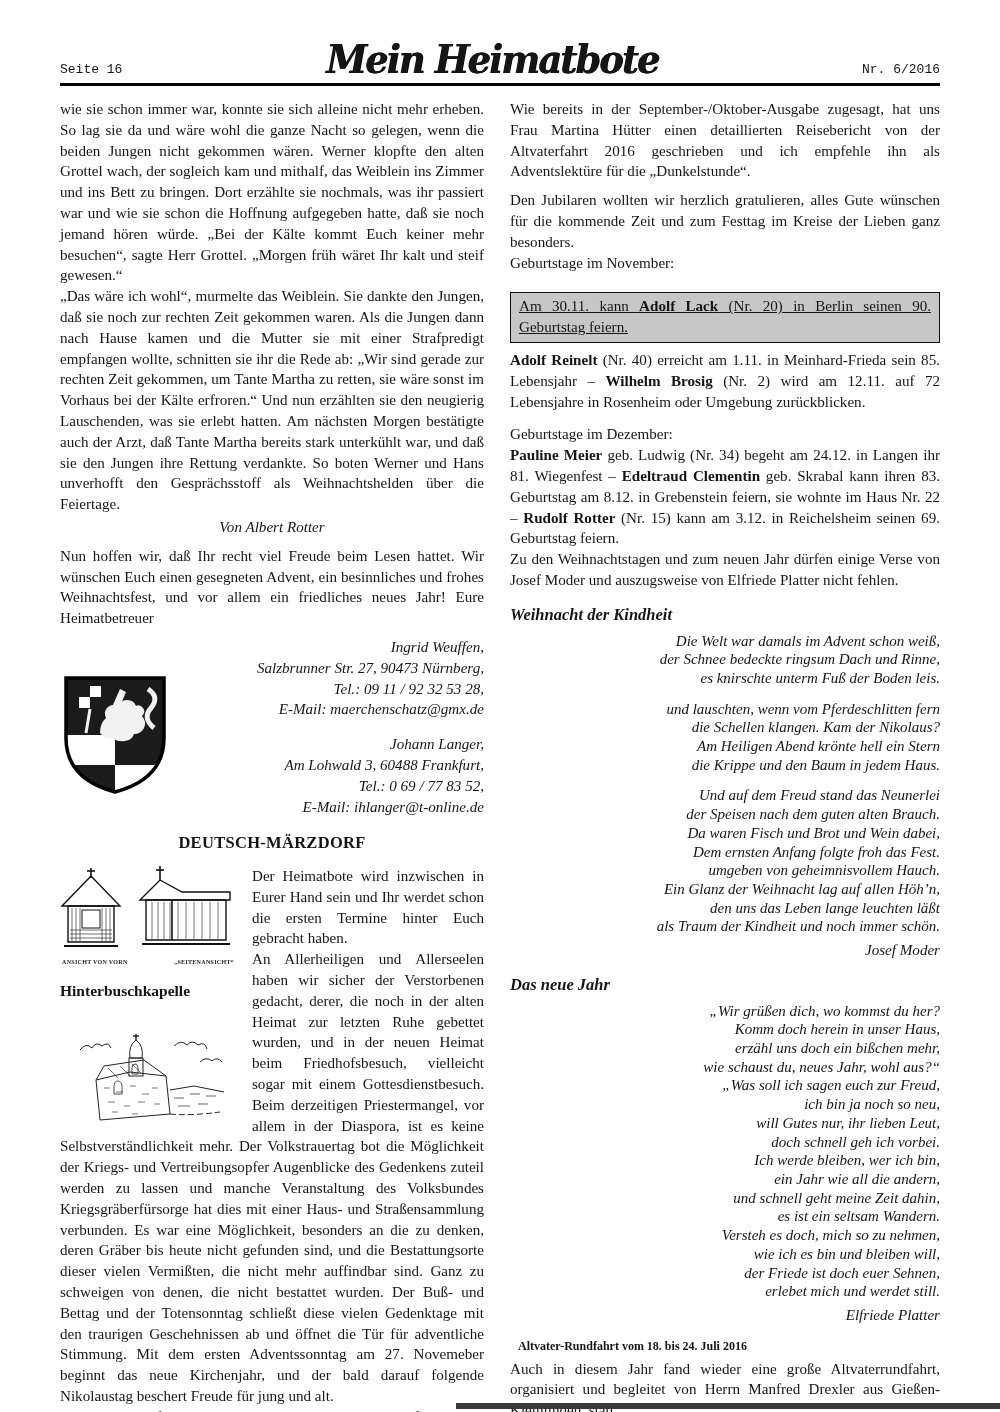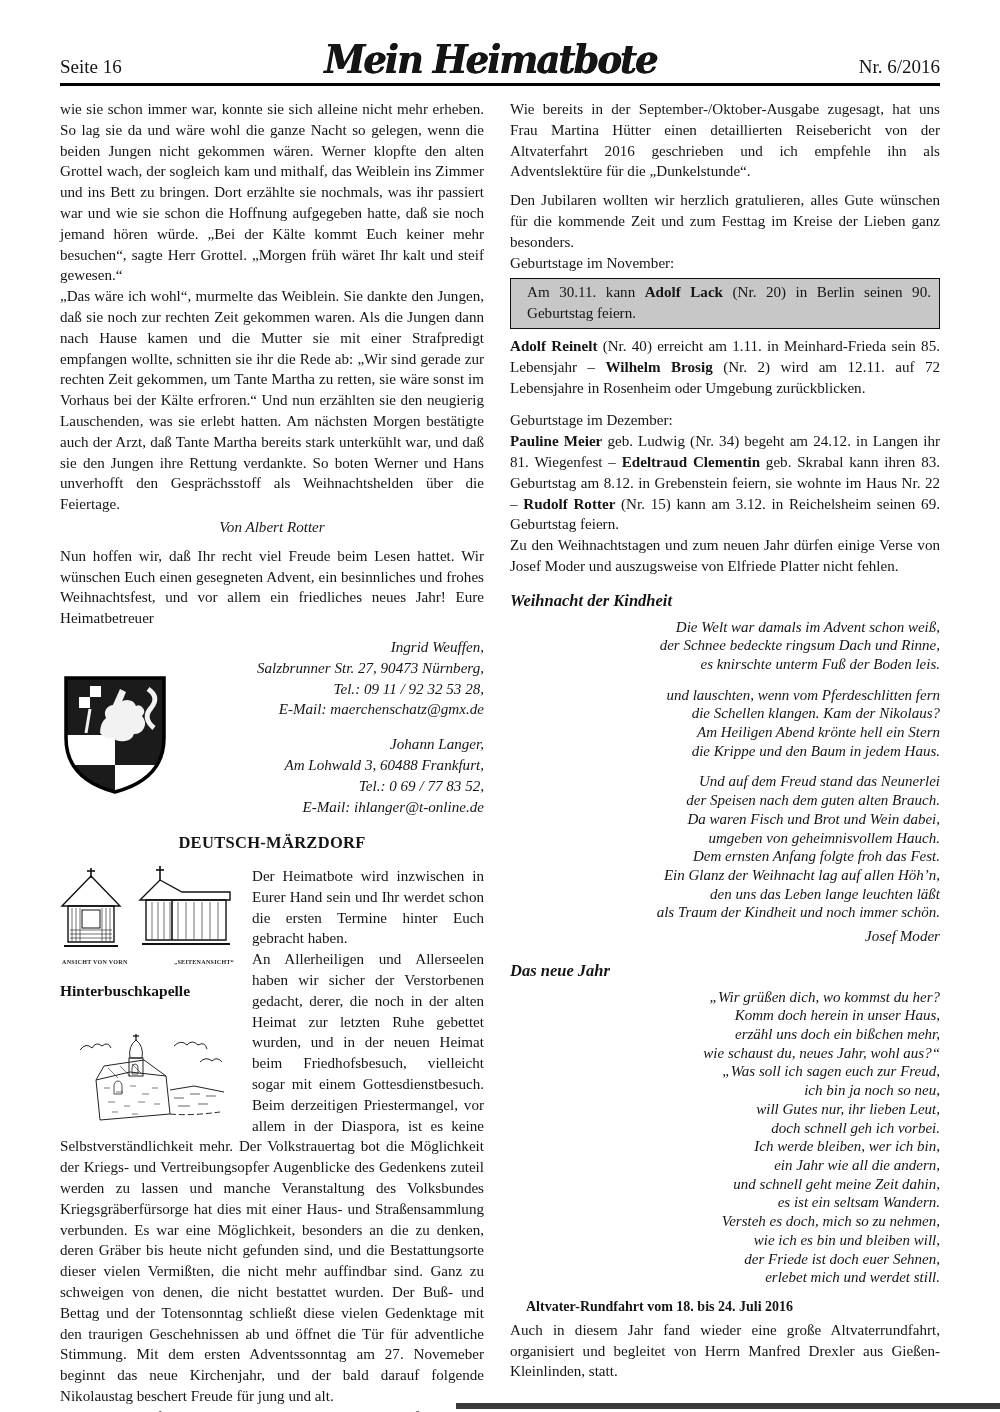--- a/index.html
+++ b/index.html
@@ -1,21 +1,21 @@
 <!DOCTYPE html>
 <html><head>
 <meta charset="utf-8">
 <style>
   html,body{margin:0;padding:0;background:#ffffff;}
   body{width:1000px;height:1412px;position:relative;overflow:hidden;
        font-family:"Liberation Serif","DejaVu Serif",serif;color:#151515;}
   .page{padding:34px 60px 0 60px;}
   
   .hdr{display:flex;align-items:flex-end;justify-content:space-between;height:44px;}
-  .hdr-side{font-size:19px;line-height:1;padding-bottom:2px;}
+  .hdr-side{font-size:13px;line-height:1;padding-bottom:2px;font-family:Liberation Mono, monospace;}
   .masthead{font-family:"DejaVu Serif",serif;font-weight:bold;font-style:italic;
             font-size:37px;letter-spacing:-2px;line-height:1;transform:scaleY(1.04);
             text-shadow:0.6px 0 0 #000;}
   .hdr-rule{border-top:3.5px solid #000;margin-top:5px;}
   
   .cols{display:flex;gap:26px;margin-top:13px;}
   .col{width:424px;font-size:15.1px;line-height:20.8px;text-align:justify;}
   .col.right{width:430px;}
   p{margin:0;}
   .sp8{margin-top:8px;}
@@ -28,26 +28,26 @@
   .contact-group + .contact-group{margin-top:14px;}
   
   .section-h{font-weight:bold;text-align:center;font-size:16.5px;margin:16px 0 12px 0;letter-spacing:0.3px;}
   .mz-rail{float:left;width:180px;margin-right:12px;}
   .cap-row{display:flex;justify-content:space-between;padding:0 6px 0 2px;}
   .tiny-cap{font-size:6px;letter-spacing:0.3px;font-weight:bold;color:#222;}
   .chapel-label{font-weight:bold;font-size:15.5px;margin-top:8px;text-align:left;}
   .church{margin:26px 0 0 14px;}
   
   .bold-h{font-weight:normal;}
-  .gray-box{background:#c7c7c7;border:1.6px solid #111;padding:3px 8px 4px 16px;margin:5px 0 7px 0;}
+  .gray-box{background:#c7c7c7;border:1.6px solid #111;padding:3px 8px 4px 8px;margin:19px 0 7px 0;text-decoration:underline;}
   .poem-title{font-weight:bold;font-style:italic;font-size:16.5px;margin:14px 0 6px 0;text-align:left;}
   .poem{font-style:italic;font-size:15px;line-height:18.7px;text-align:right;}
   .poem .stanza + .stanza{margin-top:12px;}
   .poem-author{text-align:right;font-style:italic;margin-top:4px;}
-  .trip-h{font-weight:bold;font-size:14px;margin:10px 0 2px 16px;text-align:left;}
+  .trip-h{font-weight:bold;font-size:12px;margin:10px 0 2px 8px;text-align:left;}
   .b{font-weight:bold;}
   .artifact-bar{position:absolute;}
   svg{display:block;}
 </style>
 </head>
 <body>
 
 <div class="page">
 
   <div class="hdr">
@@ -224,22 +224,22 @@
         <div class="stanza">
             <div>und lauschten, wenn vom Pferdeschlitten fern</div>
             <div>die Schellen klangen. Kam der Nikolaus?</div>
             <div>Am Heiligen Abend krönte hell ein Stern</div>
             <div>die Krippe und den Baum in jedem Haus.</div>
           </div>
         <div class="stanza">
             <div>Und auf dem Freud stand das Neunerlei</div>
             <div>der Speisen nach dem guten alten Brauch.</div>
             <div>Da waren Fisch und Brot und Wein dabei,</div>
+            <div>Dem ernsten Anfang folgte froh das Fest.</div>
             <div>umgeben von geheimnisvollem Hauch.</div>
-            <div>Dem ernsten Anfang folgte froh das Fest.</div>
             <div>Ein Glanz der Weihnacht lag auf allen Höh’n,</div>
             <div>den uns das Leben lange leuchten läßt</div>
             <div>als Traum der Kindheit und noch immer schön.</div>
           </div>
       </div>
       <div class="poem-author">Josef Moder</div>
 
       <div class="poem-title">Das neue Jahr</div>
       <div class="poem">
         <div class="stanza">
@@ -254,20 +254,21 @@
             <div>Ich werde bleiben, wer ich bin,</div>
             <div>ein Jahr wie all die andern,</div>
             <div>und schnell geht meine Zeit dahin,</div>
             <div>es ist ein seltsam Wandern.</div>
             <div>Versteh es doch, mich so zu nehmen,</div>
             <div>wie ich es bin und bleiben will,</div>
             <div>der Friede ist doch euer Sehnen,</div>
             <div>erlebet mich und werdet still.</div>
           </div>
       </div>
+      <div class="poem-author">Elfriede Platter</div>
 
       <div class="trip-h">Altvater-Rundfahrt vom 18. bis 24. Juli 2016</div>
       <p>Auch in diesem Jahr fand wieder eine große Altvaterrundfahrt, organisiert und begleitet von Herrn Manfred Drexler aus Gießen-Kleinlinden, statt.</p>
 
     </div>
   </div>
 </div>
 
 <div class="artifact-bar" style="left: 456px; top: 1403px; width: 544px; height: 6px; background: rgb(58, 58, 58);"></div>
 

